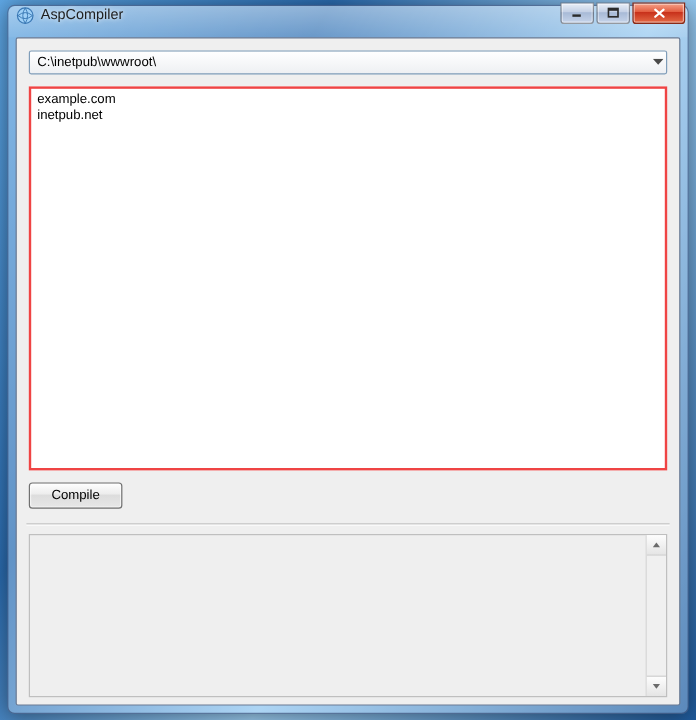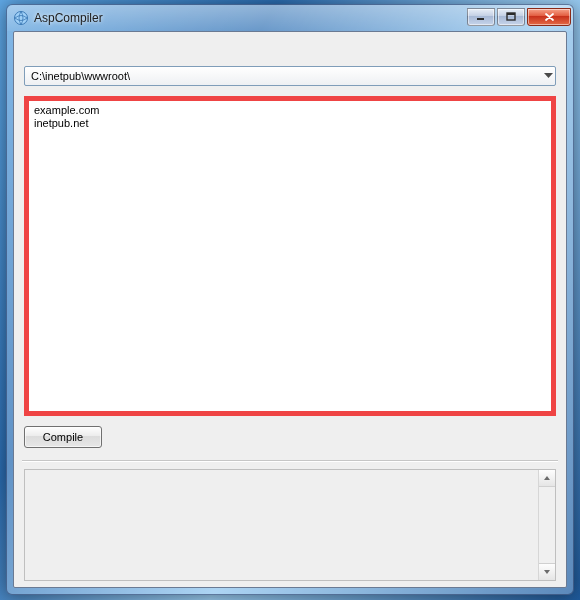--- a/index.html
+++ b/index.html
@@ -21,21 +21,21 @@
     background: rgba(200, 220, 240, 0.35);
     border: 1px solid rgba(40, 60, 100, 0.6);
     border-radius: 6px;
     box-shadow: 0 2px 18px rgba(0,0,0,0.45);
     display: flex;
     flex-direction: column;
   }
   .titlebar {
     height: 26px;
     display: flex;
-    align-items: center;
+    align-items: flex-start;
     padding: 0 2px 0 6px;
     background: linear-gradient(to bottom, rgba(255,255,255,0.3), rgba(255,255,255,0.05));
     border-radius: 6px 6px 0 0;
   }
   .titlebar .app-icon {
     width: 16px; height: 16px;
     display: flex; align-items: center; justify-content: center;
     margin-right: 5px;
   }
   .titlebar .title {
@@ -72,33 +72,32 @@
   .dropdown {
     height: 20px;
     display: flex;
     align-items: center;
     border: 1px solid #7f9db9;
     background: linear-gradient(to bottom, #fff, #eef0f3);
     border-radius: 2px;
     padding: 0 0 0 6px;
     font-size: 11px;
     color: #000;
-    margin-top: 24px;
   }
   .dropdown .dval { flex: 1; white-space: nowrap; overflow: hidden; }
   .dropdown .dcaret {
     width: 15px; height: 16px;
     display: flex; align-items: center; justify-content: center;
     border-left: 1px solid rgba(0,0,0,0);
   }
   .listbox {
     margin-top: 10px;
     height: 320px;
     background: #fff;
-    border: 5px solid #ef4444;
+    border: 2px solid #ef4444;
     padding: 3px 5px;
     font-size: 11px;
     color: #000;
     line-height: 13px;
     overflow: auto;
   }
   .list-item { white-space: nowrap; }
   .compile-row {
     display: flex;
     padding: 10px 0 12px 0;

